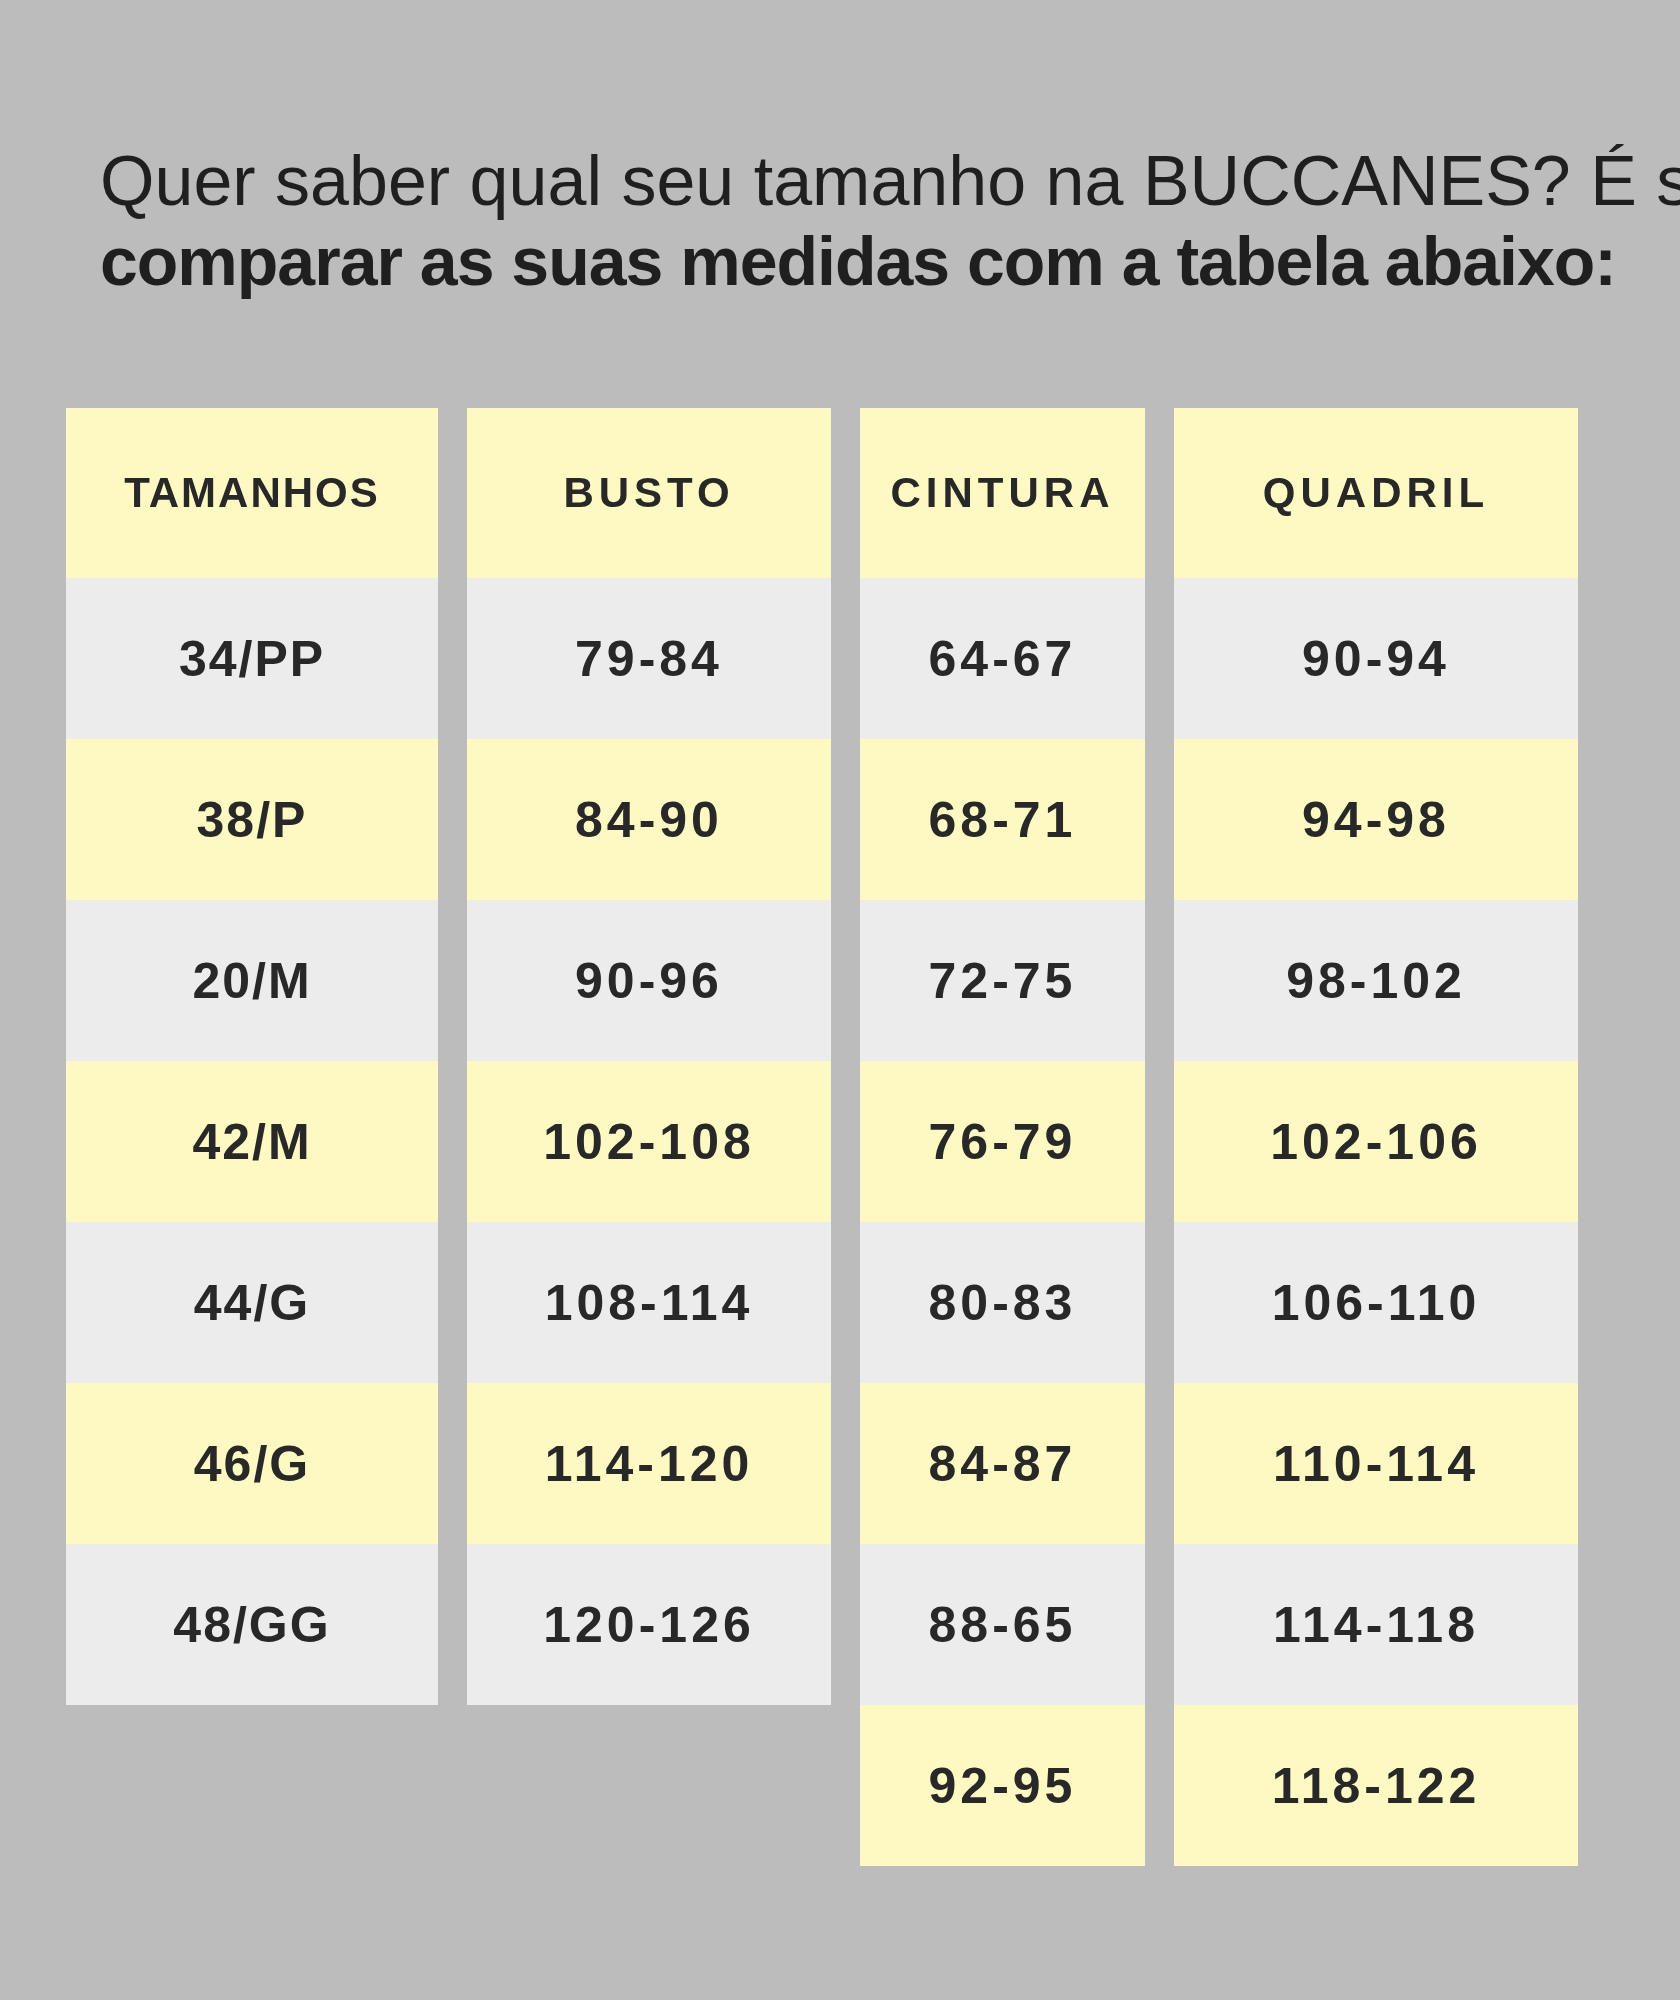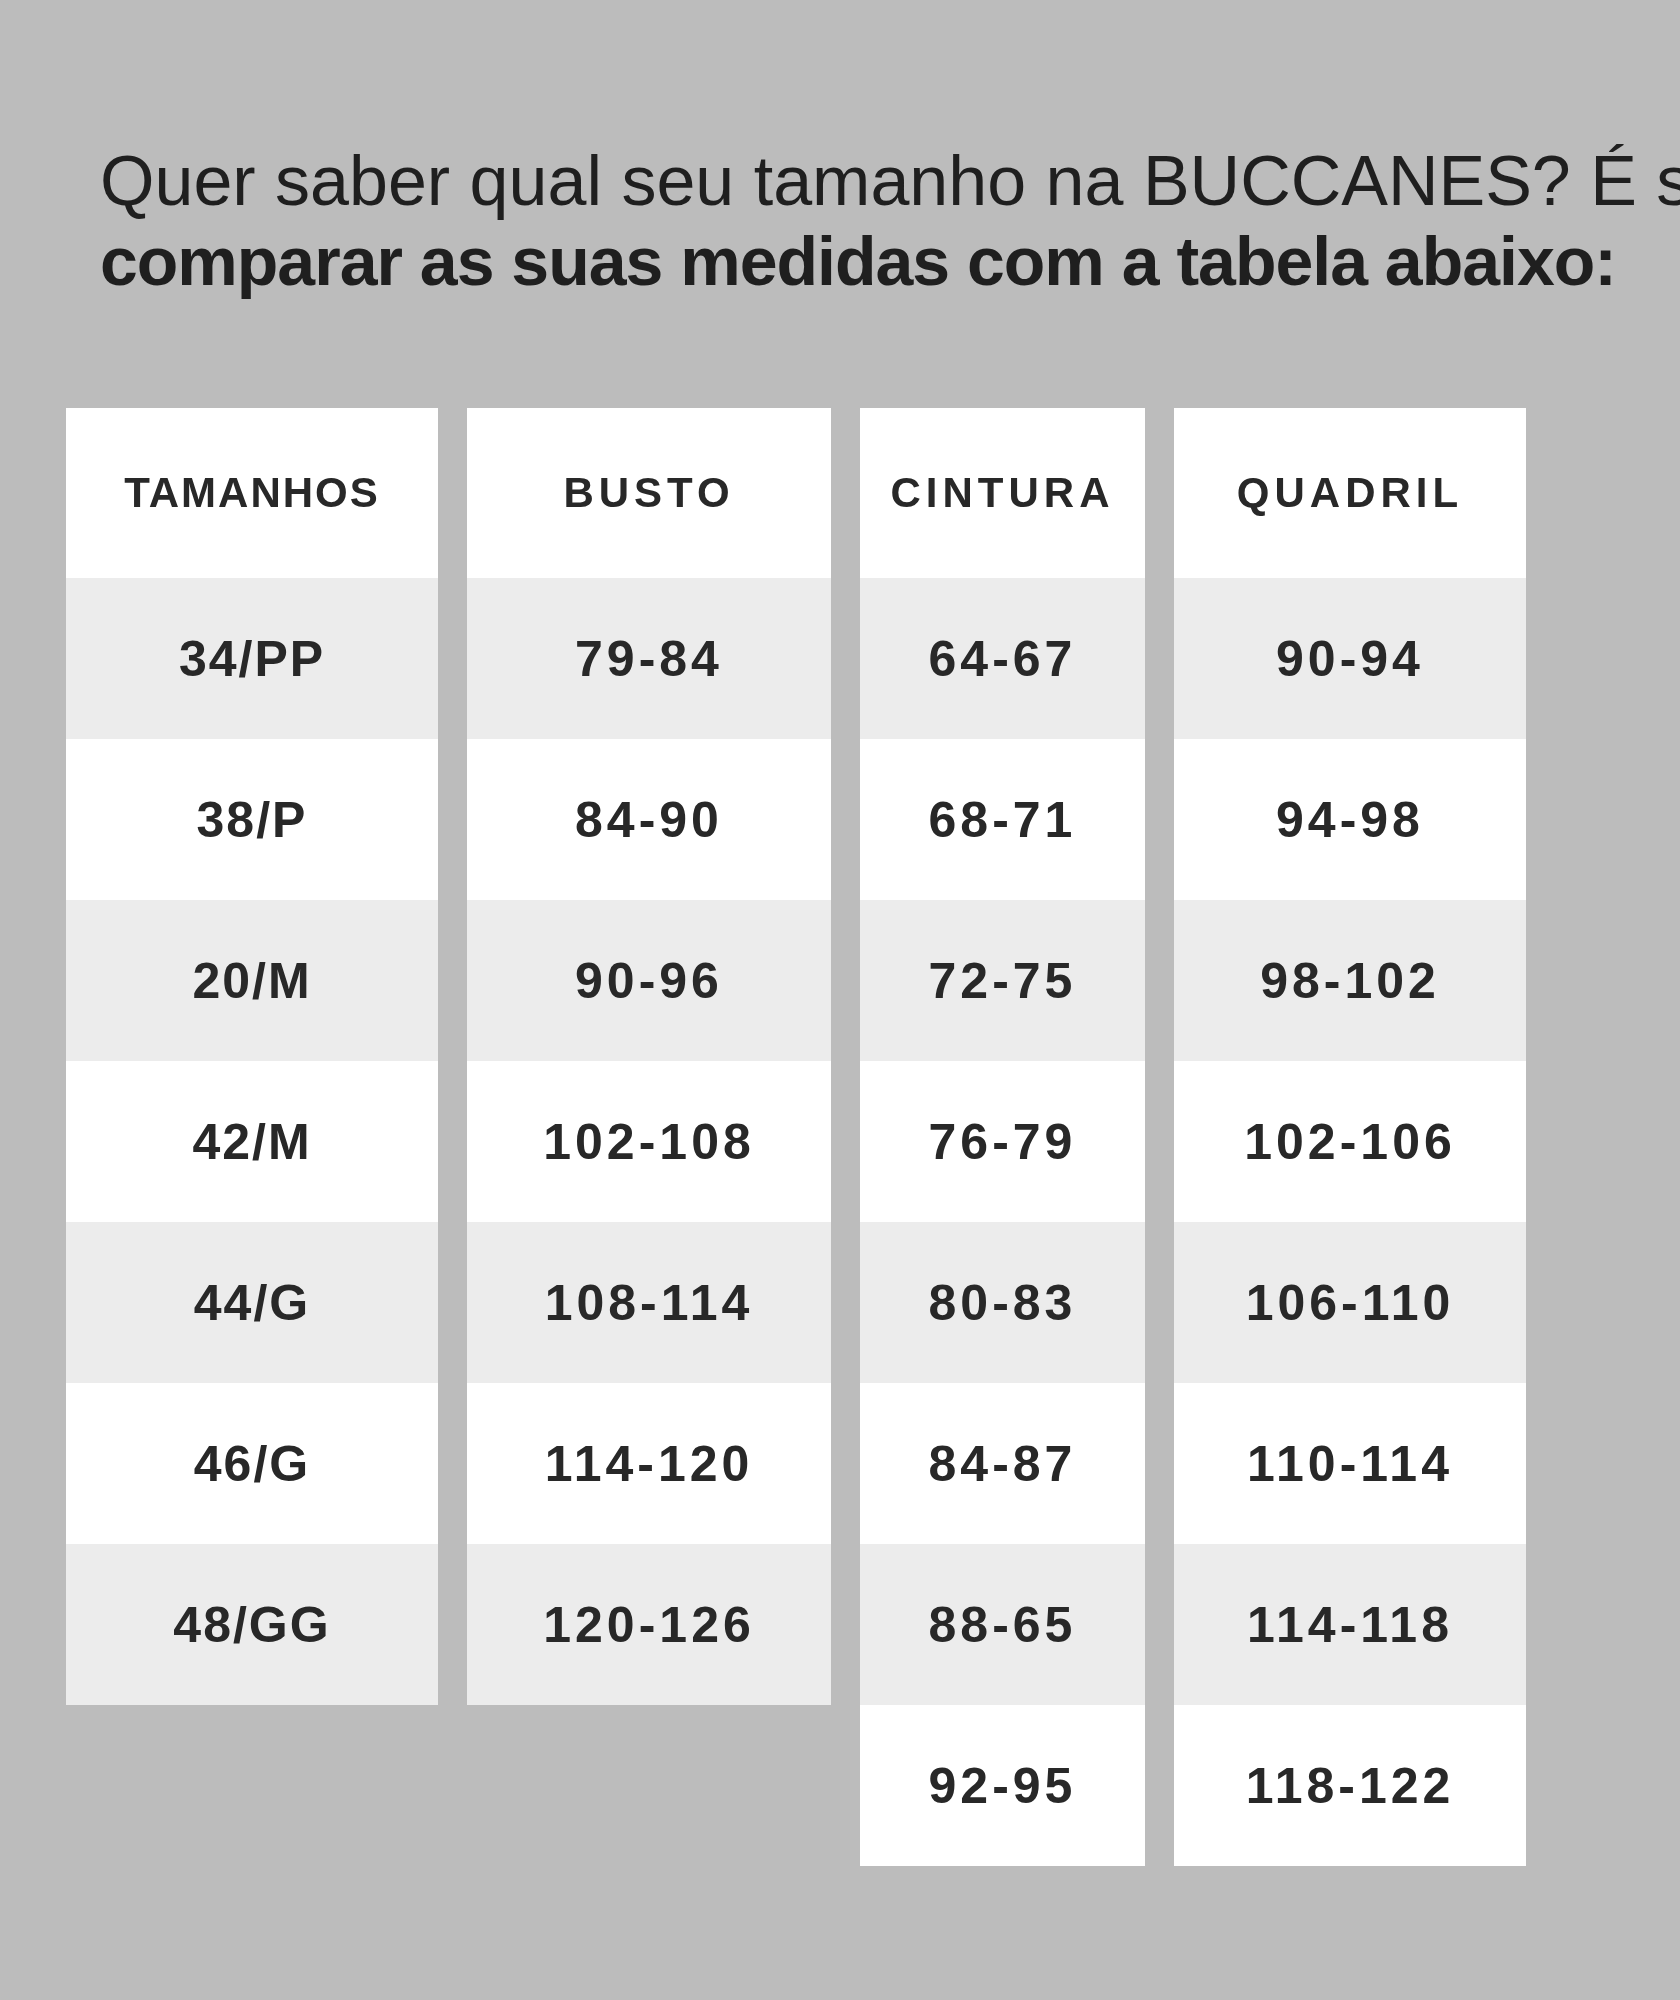--- a/index.html
+++ b/index.html
@@ -34,24 +34,24 @@
     position: absolute;
     left: 66px;
     top: 408px;
     display: flex;
     gap: 29px;
   }
   .col { display: flex; flex-direction: column; }
   .col.c1 { width: 372px; }
   .col.c2 { width: 364px; text-align: center; }
   .col.c3 { width: 285px; }
-  .col.c4 { width: 352px; }
+  .col.c4 { width: 404px; }
   .cell {
     height: 161px;
-    background: #ffffff;
+    background: #fef9c3;
     display: flex;
     align-items: center;
     justify-content: center;
     color: #282828;
     font-weight: 700;
     font-size: 50px;
     letter-spacing: 4px;
     white-space: nowrap;
   }
   .cell.head {

